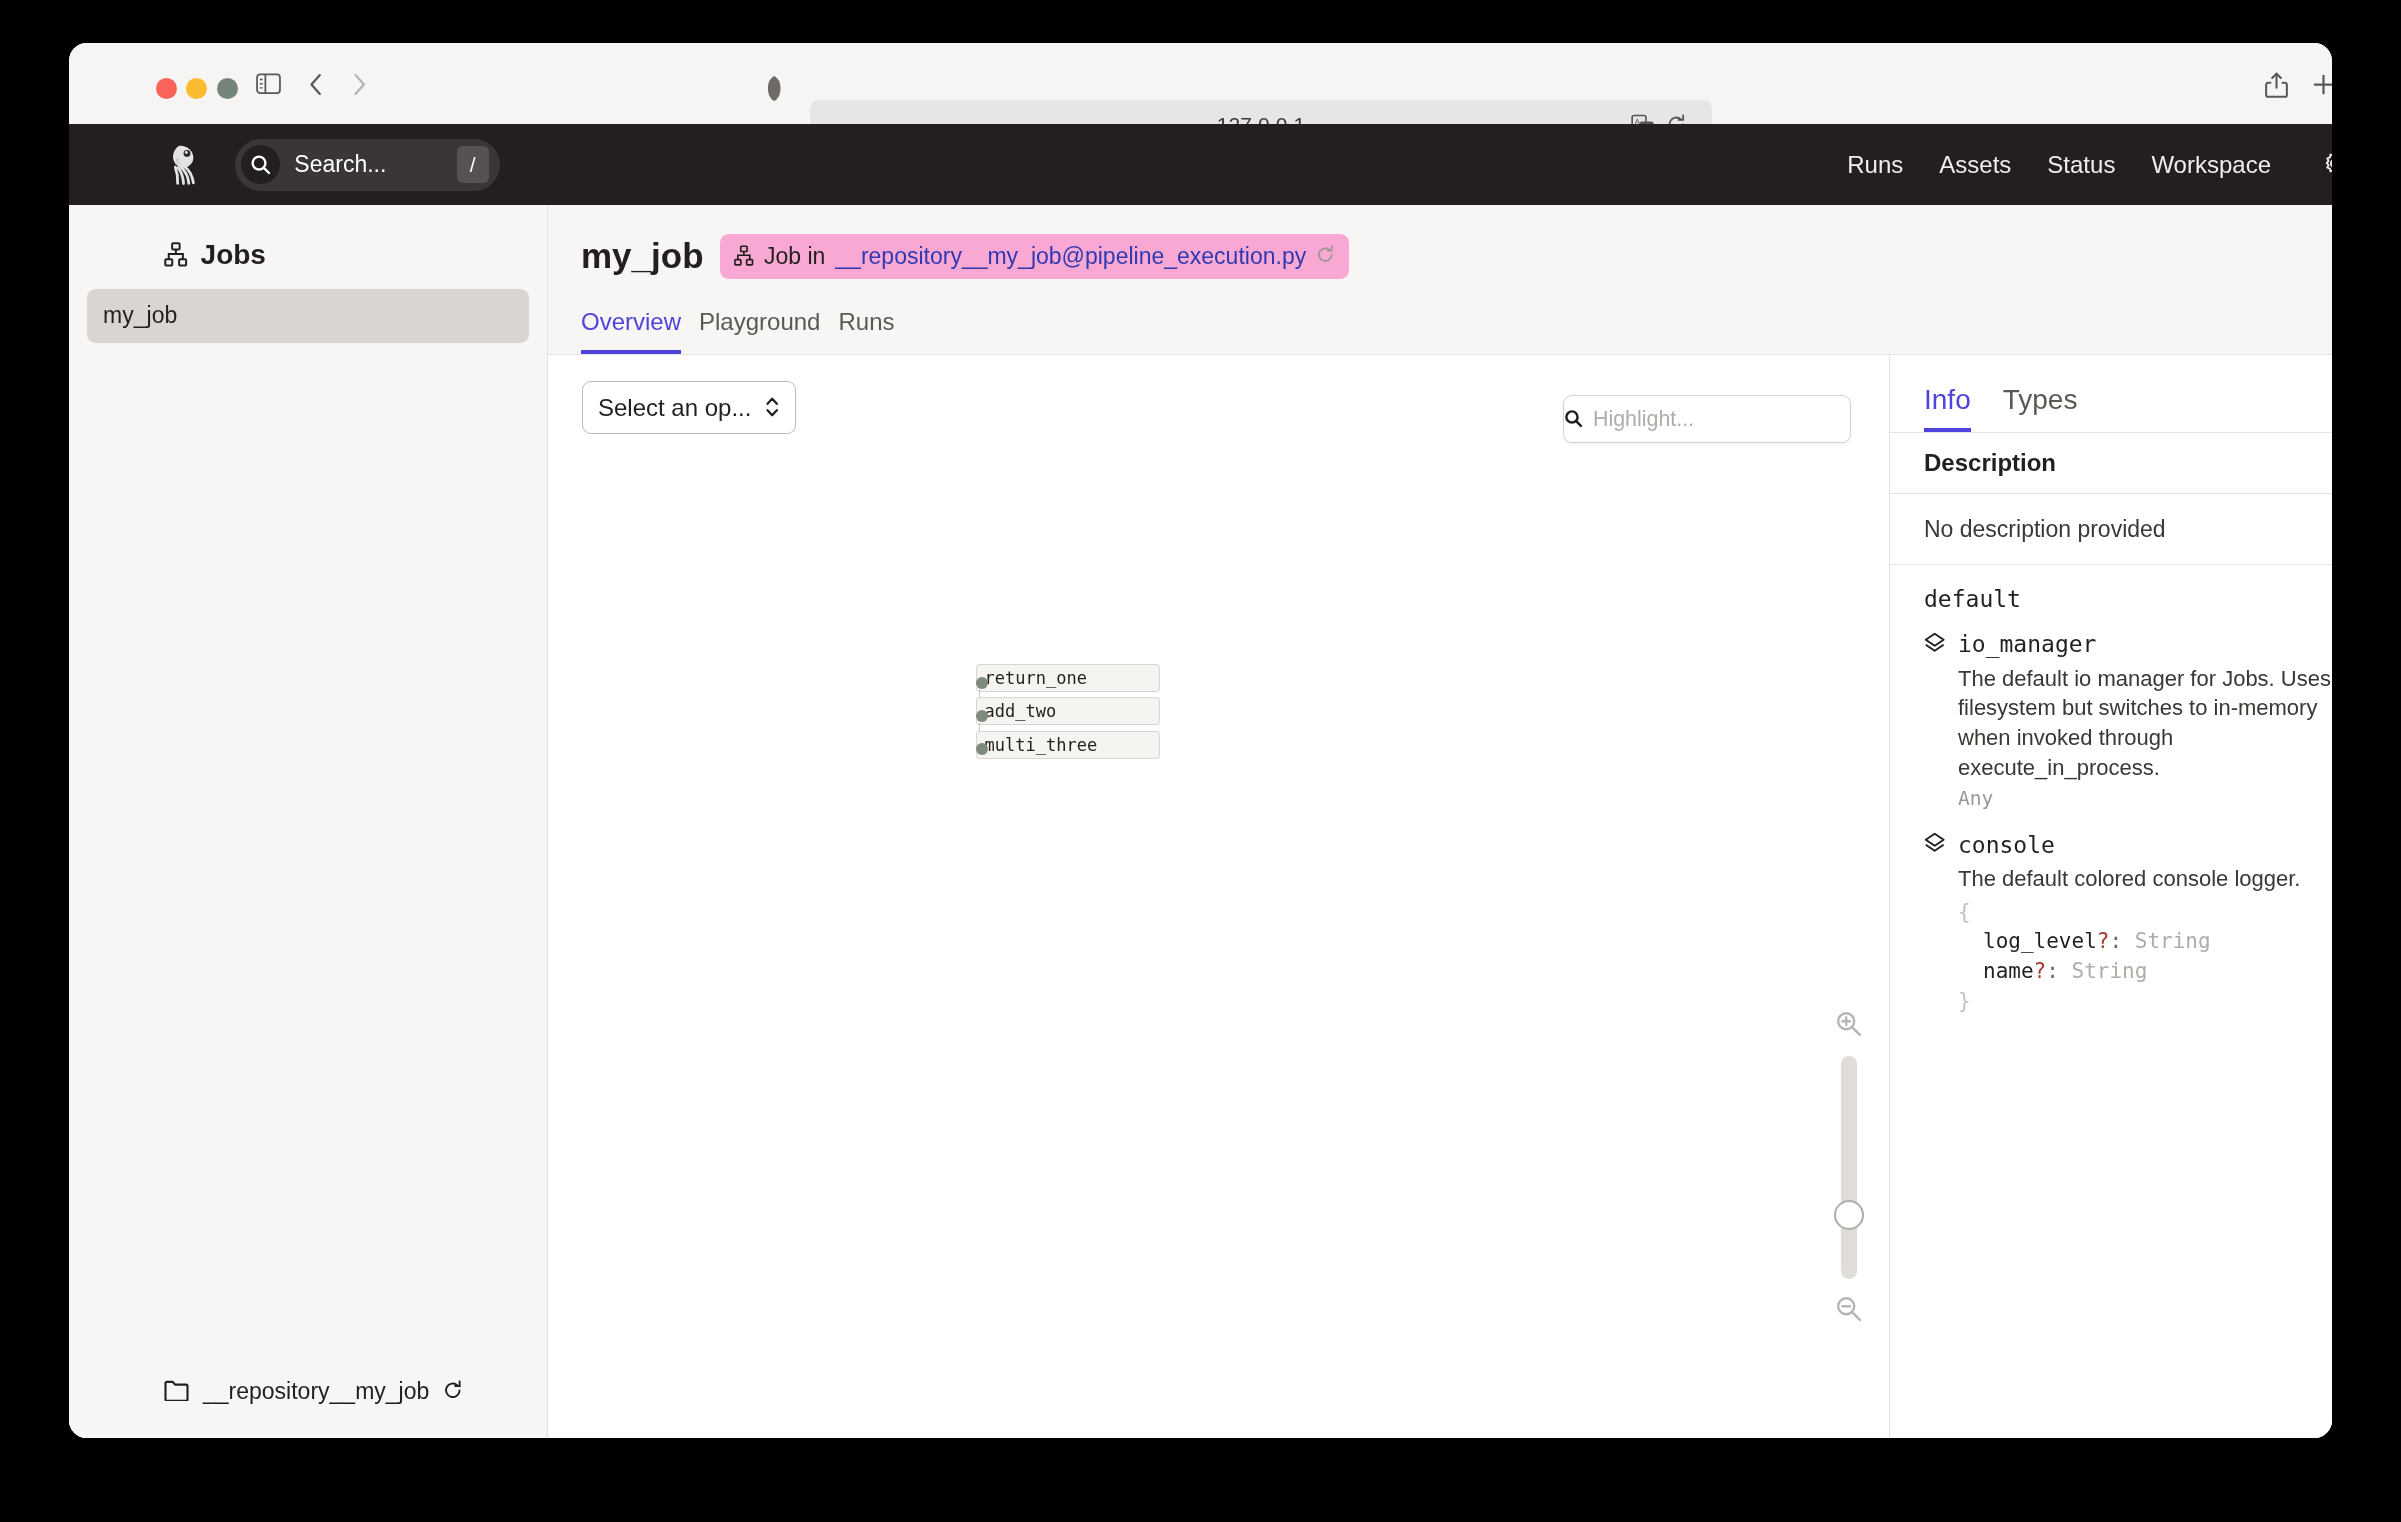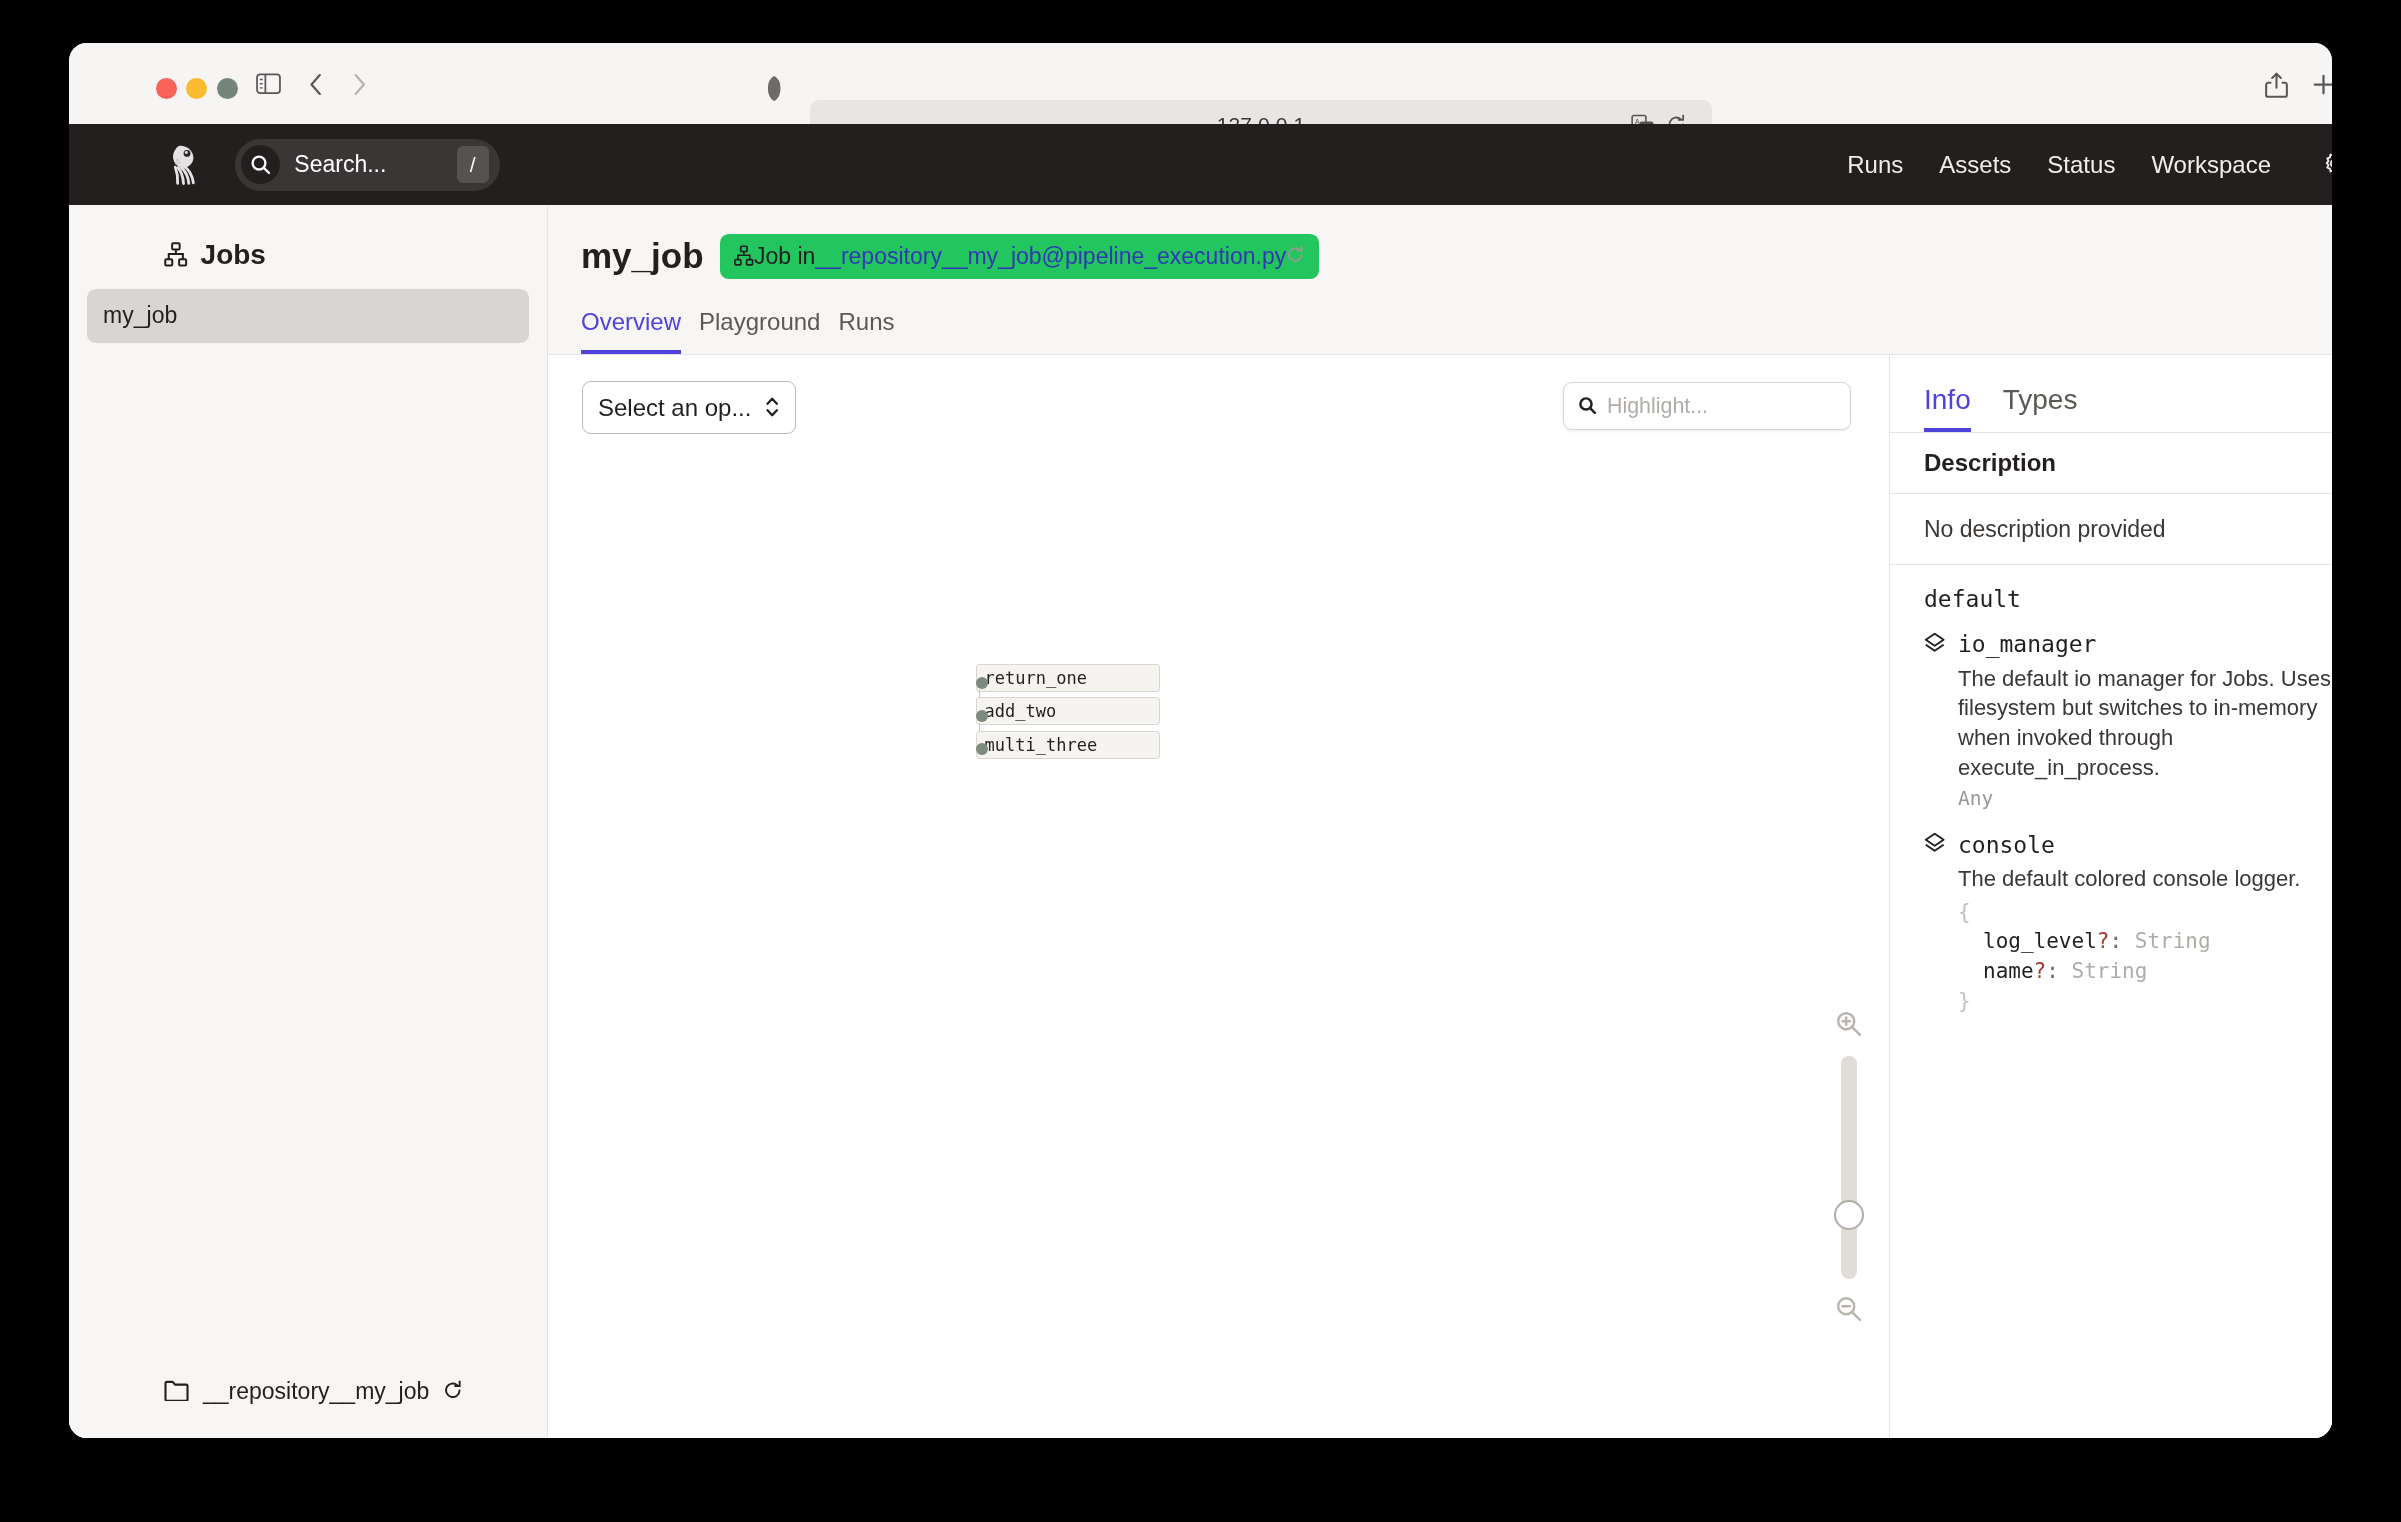--- a/index.html
+++ b/index.html
@@ -124,22 +124,22 @@
   
   #main{flex:1;display:flex;flex-direction:column;min-width:0;}
   #main-header{
     background:#f7f6f4;
     border-bottom:0.6px solid #e6e3e0;
     padding:0 0 0 33px;
   }
   #job-title-row{display:flex;align-items:center;gap:16.4px;padding-top:29px;}
   #job-title{font-size:35px;font-weight:bold;color:#231f1f;}
   #job-breadcrumb{
-    display:flex;align-items:center;
-    background:#22c55e;border-radius:8.8px;
+    display:flex;align-items:center;gap:10px;
+    background:#f9a8d4;border-radius:8.8px;
     padding:8.8px 14px;
   }
   #breadcrumb-label{font-size:23px;color:#231f1f;}
   #breadcrumb-link{font-size:23px;color:#2f3ab2;}
   #tabs-row{display:flex;gap:18px;padding-top:29px;}
   .tab{
     font-size:24px;color:#5c5955;padding-bottom:14px;
     border-bottom:4.4px solid transparent;
   }
   .tab.active{color:#4f43dd;border-bottom-color:#4f43dd;font-weight:normal;}
@@ -156,24 +156,24 @@
   }
   #op-select{
     position:absolute;left:34px;top:0;
     height:53px;min-width:189px;
     border:1.3px solid #bdb9b5;border-radius:8.8px;
     background:#ffffff;display:flex;align-items:center;gap:12.6px;
     padding:0 15px;box-sizing:border-box;pointer-events:auto;
   }
   #op-select-label{font-size:24px;color:#231f1f;}
   #highlight-box{
-    position:absolute;right:38px;top:1px;
+    position:absolute;right:38px;top:14px;
     width:288px;height:48px;
     border:1.3px solid #d6d2ce;border-radius:8.8px;background:#ffffff;
-    display:flex;align-items:center;gap:10px;padding:0 14px;
+    display:flex;align-items:center;gap:10px;padding:0 0;
     box-sizing:border-box;pointer-events:auto;
     box-shadow:0 1.3px 2.5px rgba(0,0,0,.05);
   }
   #highlight-placeholder{font-size:21.4px;color:#b0acа8;color:#b0aca8;}
 
   
   #graph-canvas{position:absolute;inset:0;overflow:hidden;}
   .op-node{
     position:absolute;width:184px;height:28px;
     background:#f5f4f1;border:0.9px solid #d9d5d1;border-radius:3.2px;

